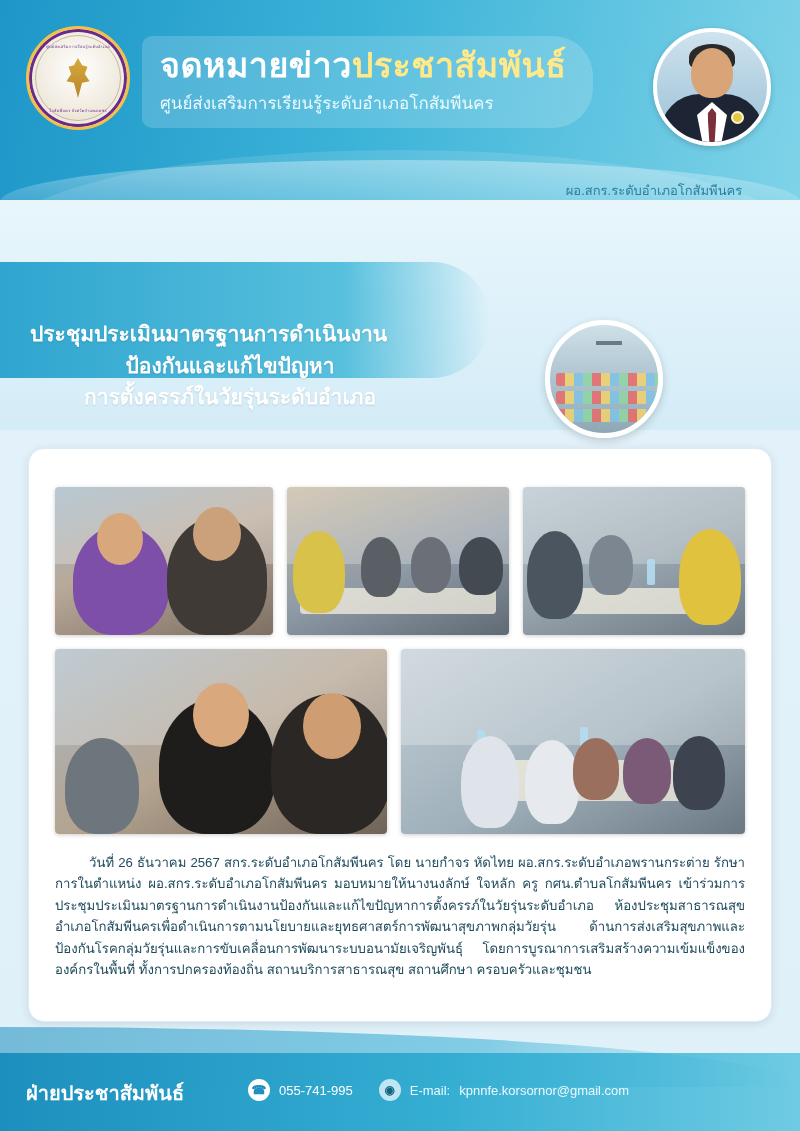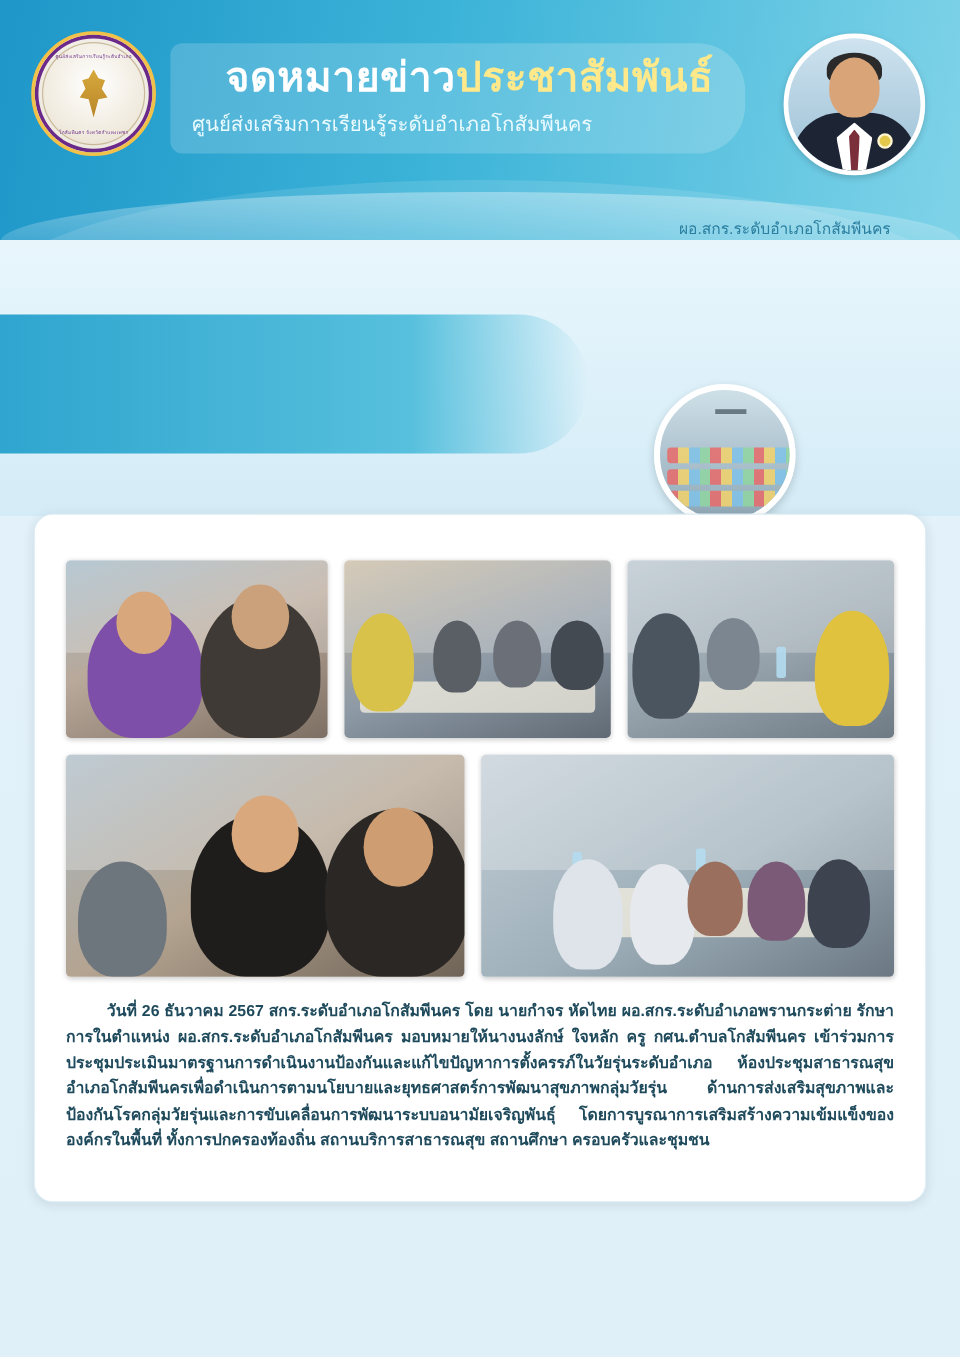--- a/index.html
+++ b/index.html
@@ -59,21 +59,21 @@
   }
   .logo-text-top { top: 7px; }
   .logo-text-bot { bottom: 6px; }
 
   .title-plate {
     position: absolute; left: 142px; top: 36px;
     padding: 10px 26px 12px 18px;
     background: rgba(255,255,255,0.18);
     border-radius: 10px 40px 40px 10px;
   }
-  .title-line1 { font-size: 34px; font-weight: bold; color: #ffffff; letter-spacing: .5px; line-height: 1.15; margin-left: 28px; }
+  .title-line1 { font-size: 34px; font-weight: bold; color: #ffffff; letter-spacing: .5px; line-height: 1.15; }
   .title-line1 .accent { color: #ffe98a; }
   .title-line2 { font-size: 17px; color: #eafaff; margin-top: 4px; }
 
   .issue {
     position: absolute; left: 18px; top: 158px;
     font-size: 19px; font-weight: bold; color: #ffffff;
     text-shadow: 0 1px 2px rgba(0,0,0,.15);
   }
 
   
@@ -174,26 +174,25 @@
   }
   .rp-room .rm-fan { position: absolute; left: 46px; top: 16px; width: 26px; height: 4px; background: #6a7a84; }
   .rp-room .rm-row {
     position: absolute; left: 6px; width: 106px; height: 13px;
     background: repeating-linear-gradient(90deg, #e86a6a 0 9px, #f2d36a 9px 18px, #7fc2e8 18px 27px, #8fd6a0 27px 36px);
     opacity: .85; border-radius: 3px;
   }
 
   
   .card {
-    position: absolute; left: 28px; top: 428px; width: 744px; height: 574px;
+    position: absolute; left: 28px; top: 448px; width: 744px; height: 574px;
     background: #ffffff; border-radius: 16px;
     box-shadow: 0 2px 10px rgba(0,0,0,.10);
     border: 1px solid #dcecf4;
     padding: 38px 26px 20px 26px;
-    font-weight: bold;
   }
   .grid-top { display: flex; gap: 14px; }
   .photo {
     position: relative; border-radius: 4px; overflow: hidden;
     box-shadow: 0 1px 4px rgba(0,0,0,.2);
   }
   .p1 { width: 224px; height: 148px; background: linear-gradient(160deg,#9fb6c4 0%, #b9a99a 45%, #7e6f64 100%); }
   .p2 { width: 228px; height: 148px; background: linear-gradient(160deg,#c7b89f 0%, #8e9aa6 55%, #5f6a74 100%); }
   .p3 { width: 228px; height: 148px; background: linear-gradient(160deg,#b6c4cc 0%, #9aa7b0 50%, #6e7a84 100%); }
   .grid-bot { display: flex; gap: 14px; margin-top: 14px; }
@@ -274,20 +273,25 @@
     </div>
   </div>
 
   <div style="position:absolute; right:26px; top:178px; width:240px; text-align:center;">
     <div class="director-role">ผอ.สกร.ระดับอำเภอโกสัมพีนคร</div>
   </div>
 
   <div class="banner"></div>
   <div class="banner-strip"></div>
 
+  <div class="headline">
+    <span>ประชุมประเมินมาตรฐานการดำเนินงาน</span>
+    <span class="l2">ป้องกันและแก้ไขปัญหา</span>
+    <span class="l3">การตั้งครรภ์ในวัยรุ่นระดับอำเภอ</span>
+  </div>
 
 
   <div class="round-photo rp-room">
     <div class="rm-fan"></div>
     <div class="rm-row" style="top:48px;"></div>
     <div class="rm-row" style="top:66px;"></div>
     <div class="rm-row" style="top:84px;"></div>
   </div>
 
   <div class="card">
@@ -342,14 +346,30 @@
         <div class="fig" style="right:74px; bottom:30px; width:48px; height:66px; background:#7a5a76;"></div>
         <div class="fig" style="right:126px; bottom:34px; width:46px; height:62px; background:#9b6f5e;"></div>
       </div>
     </div>
 
     <div class="caption">
       <span class="indent"></span><span>วันที่ 26 ธันวาคม 2567 สกร.ระดับอำเภอโกสัมพีนคร โดย นายกำจร หัดไทย ผอ.สกร.ระดับอำเภอพรานกระต่าย รักษาการในตำแหน่ง ผอ.สกร.ระดับอำเภอโกสัมพีนคร มอบหมายให้นางนงลักษ์ ใจหลัก ครู กศน.ตำบลโกสัมพีนคร เข้าร่วมการประชุมประเมินมาตรฐานการดำเนินงานป้องกันและแก้ไขปัญหาการตั้งครรภ์ในวัยรุ่นระดับอำเภอ ห้องประชุมสาธารณสุขอำเภอโกสัมพีนครเพื่อดำเนินการตามนโยบายและยุทธศาสตร์การพัฒนาสุขภาพกลุ่มวัยรุ่น ด้านการส่งเสริมสุขภาพและป้องกันโรคกลุ่มวัยรุ่นและการขับเคลื่อนการพัฒนาระบบอนามัยเจริญพันธุ์ โดยการบูรณาการเสริมสร้างความเข้มแข็งขององค์กรในพื้นที่ ทั้งการปกครองท้องถิ่น สถานบริการสาธารณสุข สถานศึกษา ครอบครัวและชุมชน</span>
     </div>
   </div>
 
+  <div class="footer">
+    <div class="footer-swoosh"></div>
+    <div class="footer-title">ฝ่ายประชาสัมพันธ์</div>
+
+    <div class="footer-contacts">
+      <div class="contact">
+        <span class="c-icon">☎</span>
+        <span>055-741-995</span>
+      </div>
+      <div class="contact">
+        <span class="c-icon c-mail">◉</span>
+        <span class="mail-text">E-mail:</span>
+        <span class="mail-text">kpnnfe.korsornor@gmail.com</span>
+      </div>
+    </div>
+  </div>
 
 </div>
 
 </body></html>

